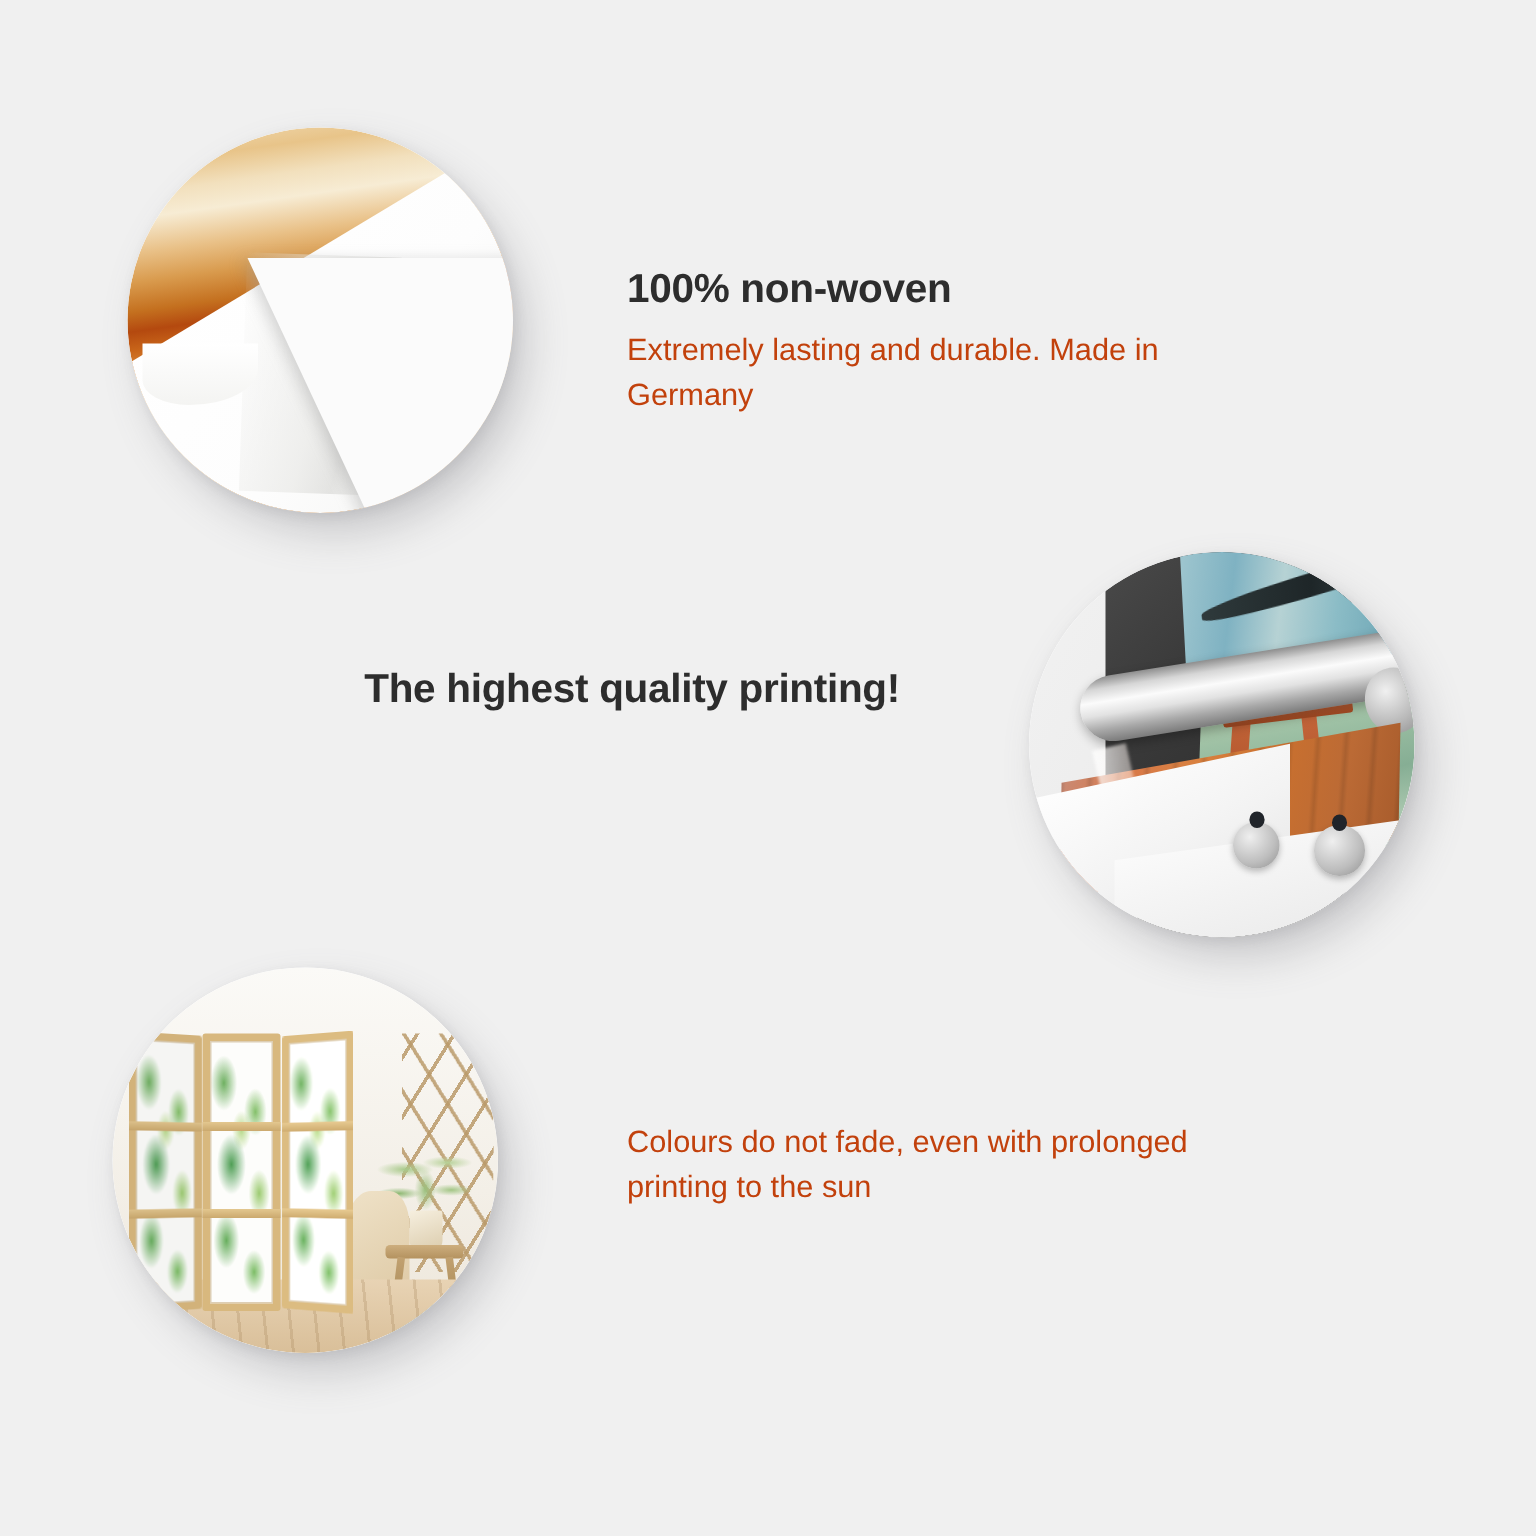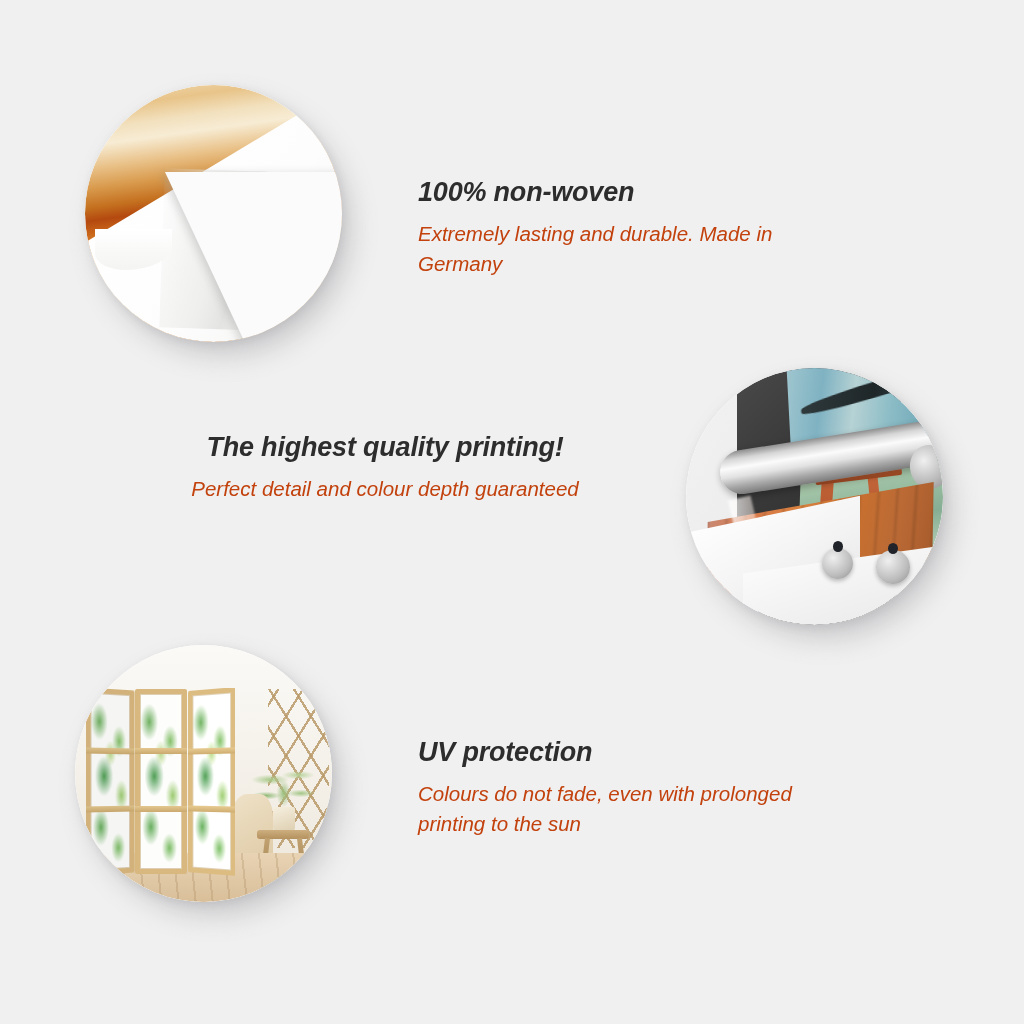--- a/index.html
+++ b/index.html
@@ -4,21 +4,21 @@
 <style>
   * { margin:0; padding:0; box-sizing:border-box; }
 
   html, body {
     width:1024px; height:1024px;
     background:#f0f0f0;
     font-family:"Liberation Sans", sans-serif;
     overflow:hidden;
   }
 
-  .stage { position:relative; width:1024px; height:744px;font-style:italic; }
+  .stage { position:relative; width:1024px; height:744px; }
 
   
   .feature { position:absolute; }
 
   .badge {
     position:absolute;
     width:257px; height:257px;
     border-radius:50%;
     overflow:hidden;
     background:#fff;
@@ -313,23 +313,22 @@
         <div class="pr-deck"></div>
         <div class="pr-deck-sheen"></div>
         <div class="pr-tray"></div>
         <div class="pr-dark-strip"></div>
         <div class="pr-base"></div>
         <div class="pr-knob-a"></div>
         <div class="pr-knob-b"></div>
       </div>
     </div>
 
-    <div class="txt align-right" style="left:170px; top:431px; width:430px;text-align:center;">
+    <div class="txt align-right" style="left:170px; top:443px; width:430px;">
       <div class="headline">The highest quality printing!</div>
-      <div class="sub">Perfect detail and colour depth guaranteed</div>
     </div>
   </div>
 
   <div class="feature">
 
     <div class="badge" id="badge-uv">
       <div class="badge-inner">
         <div class="uv-room"></div>
         <div class="uv-lattice"></div>
         <div class="uv-palm"></div>
@@ -342,18 +341,17 @@
         <div class="uv-floor"></div>
         <div class="uv-screen">
           <div class="uv-panel" id="uv-panel-1"></div>
           <div class="uv-panel" id="uv-panel-2"></div>
           <div class="uv-panel" id="uv-panel-3"></div>
         </div>
       </div>
     </div>
 
     <div class="txt" style="left:418px; top:736px; width:420px;">
-      <div class="headline">UV protection</div>
       <div class="sub">Colours do not fade, even with prolonged printing to the sun</div>
     </div>
   </div>
 
 </div>
 
 </body></html>

